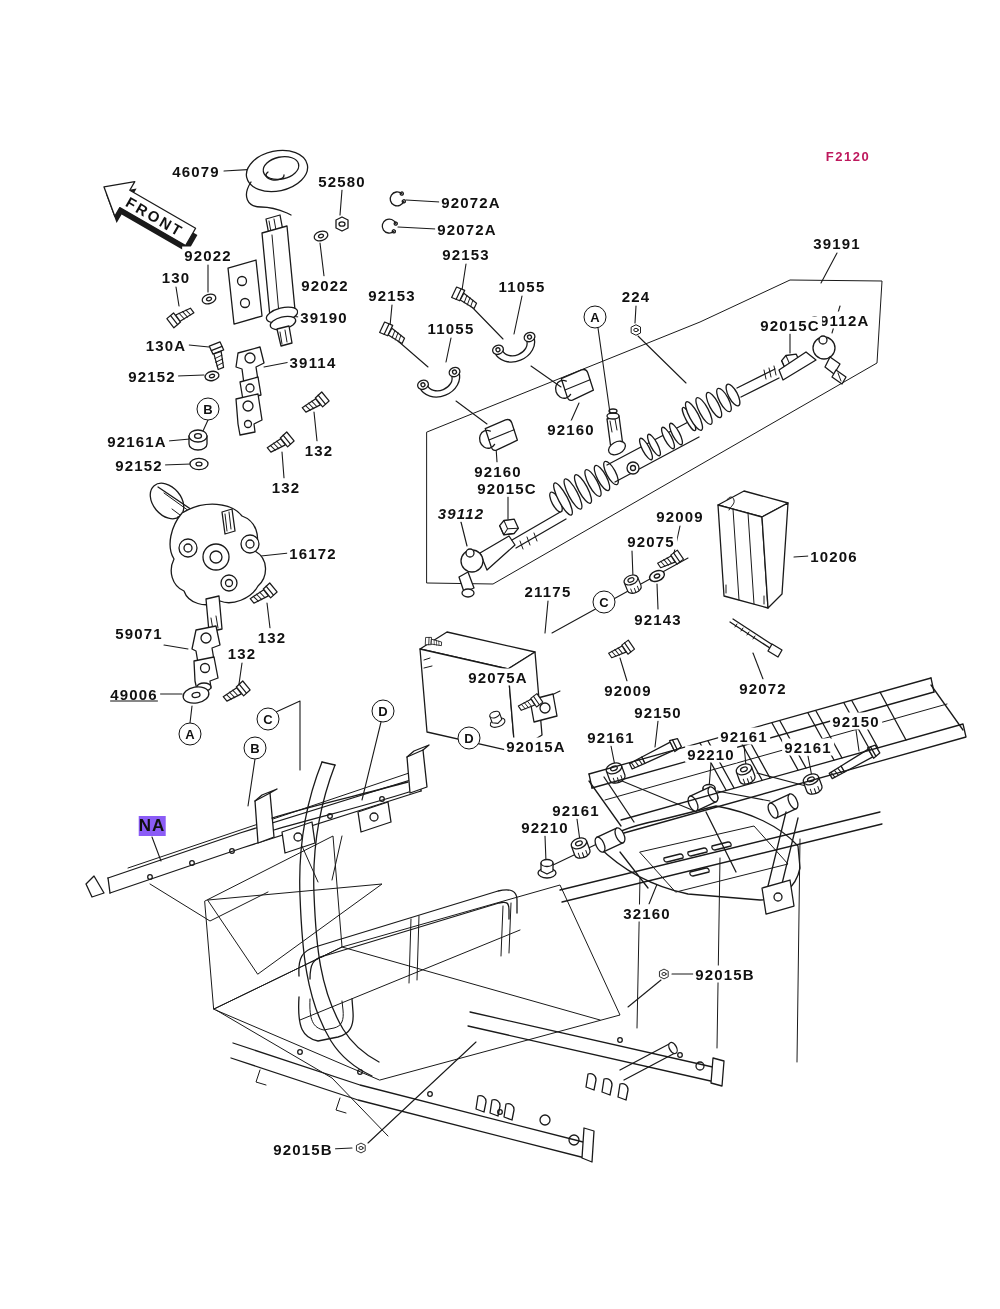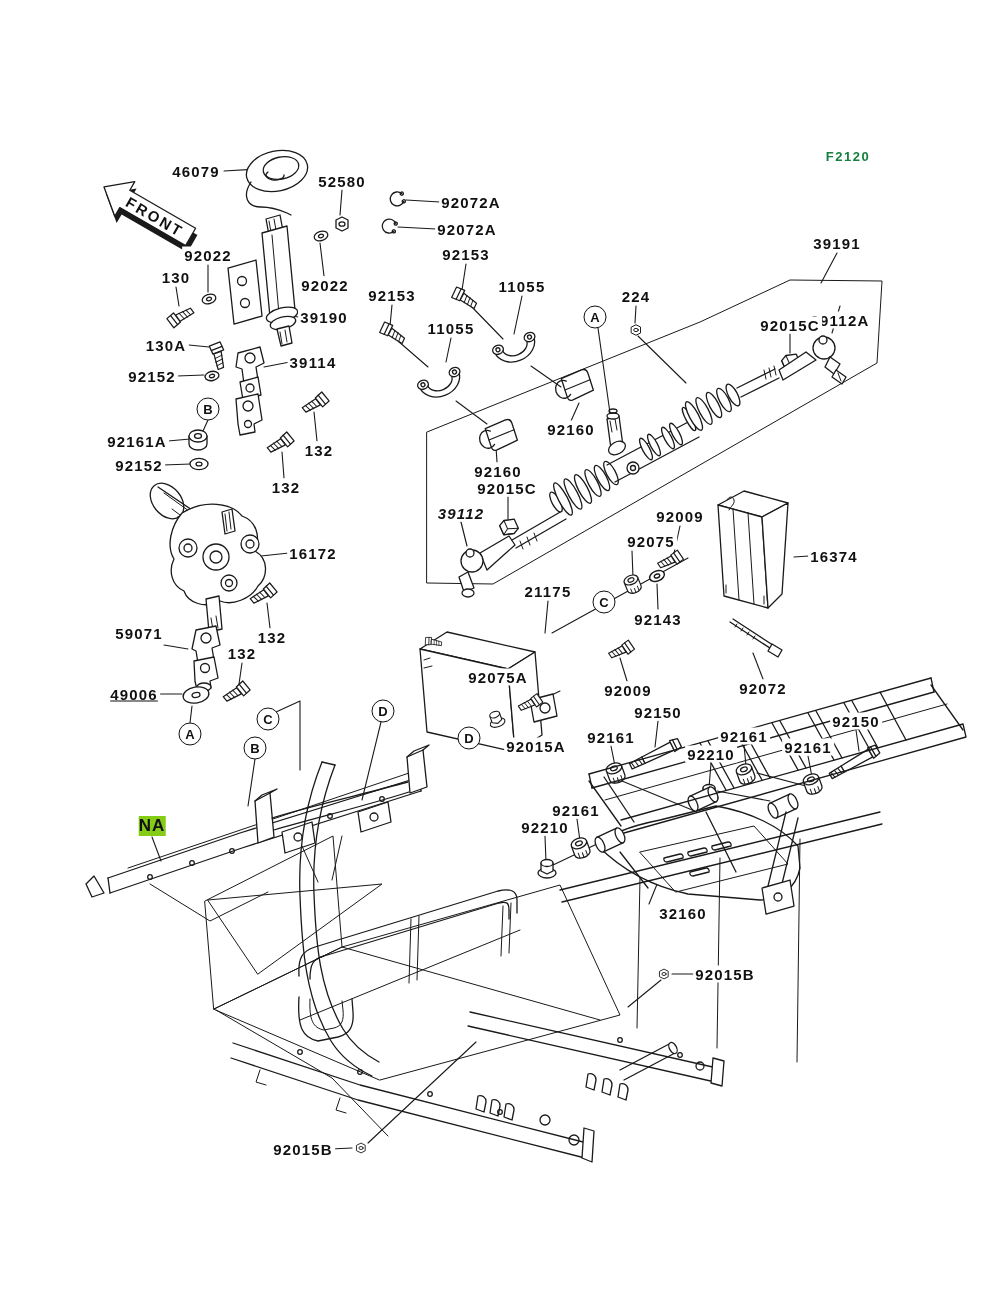--- a/index.html
+++ b/index.html
@@ -11,23 +11,23 @@
   .art .dk{fill:#1a1a1a;stroke:none;}
   .art .thin{stroke-width:1;}
   .art .ldr{stroke-width:1.1;}
   .front-text{font:700 15px "Liberation Sans",sans-serif;letter-spacing:2.5px;fill:#111;stroke:none;}
   .part-label{position:absolute;transform:translate(-50%,-50%);font:700 15px "Liberation Sans",sans-serif;
               letter-spacing:1.2px;color:#111;background:#fff;padding:0 2px;white-space:nowrap;z-index:3;}
   .ref-circle{position:absolute;transform:translate(-50%,-50%);width:21px;height:21px;border:1.8px solid #111;
               border-radius:50%;background:#fff;font:700 13px "Liberation Sans",sans-serif;display:flex;
               align-items:center;justify-content:center;color:#111;z-index:3;}
   .fig-code{position:absolute;transform:translate(-50%,-50%);font:600 13px "Liberation Sans",sans-serif;
-            letter-spacing:1.5px;color:#15803d;z-index:3;}
+            letter-spacing:1.5px;color:#be185d;z-index:3;}
   .na-label{position:absolute;transform:translate(-50%,-50%);font:700 17px "Liberation Sans",sans-serif;
-            letter-spacing:1px;color:#111;background:#84cc16;z-index:3;}
+            letter-spacing:1px;color:#111;background:#8b5cf6;z-index:3;}
 </style>
 </head>
 <body>
 
 <div class="stage">
 
 <svg class="art" width="1000" height="1309" viewBox="0 0 1000 1309" xmlns="http://www.w3.org/2000/svg">
   <defs>
     <g id="bolt">
       <path class="f" d="M-13,-5 L-4,-7 L-2,5 L-11,7 Z"></path>
@@ -489,40 +489,40 @@
       <div class="part-label" style="left: 137px; top: 441px;">92161A</div>
       <div class="part-label" style="left: 319px; top: 450px;">132</div>
       <div class="part-label" style="left: 139px; top: 465px;">92152</div>
       <div class="part-label" style="left: 498px; top: 471px;">92160</div>
       <div class="part-label" style="left: 507px; top: 488px;">92015C</div>
       <div class="part-label" style="left: 286px; top: 487px;">132</div>
       <div class="part-label" style="left: 461px; top: 513px; font-style: italic;">39112</div>
       <div class="part-label" style="left: 680px; top: 516px;">92009</div>
       <div class="part-label" style="left: 631px; top: 541px; margin-left: 20px;">92075</div>
       <div class="part-label" style="left: 313px; top: 553px;">16172</div>
-      <div class="part-label" style="left: 834px; top: 556px;">16374</div>
+      <div class="part-label" style="left: 834px; top: 556px;">10206</div>
       <div class="part-label" style="left: 548px; top: 591px;">21175</div>
       <div class="part-label" style="left: 658px; top: 619px; text-align: center;">92143</div>
       <div class="part-label" style="left: 272px; top: 637px;">132</div>
       <div class="part-label" style="left: 139px; top: 633px;">59071</div>
       <div class="part-label" style="left: 242px; top: 653px;">132</div>
       <div class="part-label" style="left: 498px; top: 677px;">92075A</div>
       <div class="part-label" style="left: 763px; top: 688px;">92072</div>
       <div class="part-label" style="left: 628px; top: 690px;">92009</div>
       <div class="part-label" style="left: 134px; top: 694px; text-decoration: underline;">49006</div>
       <div class="part-label" style="left: 658px; top: 712px;">92150</div>
       <div class="part-label" style="left: 856px; top: 721px;">92150</div>
       <div class="part-label" style="left: 611px; top: 737px;">92161</div>
       <div class="part-label" style="left: 744px; top: 736px;">92161</div>
       <div class="part-label" style="left: 536px; top: 746px;">92015A</div>
       <div class="part-label" style="left: 808px; top: 747px;">92161</div>
       <div class="part-label" style="left: 711px; top: 754px;">92210</div>
       <div class="part-label" style="left: 576px; top: 810px;">92161</div>
       <div class="part-label" style="left: 545px; top: 827px;">92210</div>
-      <div class="part-label" style="left: 647px; top: 913px; margin-left: 36px;">32160</div>
+      <div class="part-label" style="left: 647px; top: 913px;">32160</div>
       <div class="part-label" style="left: 725px; top: 974px;">92015B</div>
       <div class="part-label" style="left: 303px; top: 1149px;">92015B</div>
       <div class="ref-circle" style="left: 595px; top: 317px;">A</div>
       <div class="ref-circle" style="left: 208px; top: 409px;">B</div>
       <div class="ref-circle" style="left: 604px; top: 602px;">C</div>
       <div class="ref-circle" style="left: 268px; top: 719px;">C</div>
       <div class="ref-circle" style="left: 383px; top: 711px;">D</div>
       <div class="ref-circle" style="left: 190px; top: 734px;">A</div>
       <div class="ref-circle" style="left: 469px; top: 738px;">D</div>
       <div class="ref-circle" style="left: 255px; top: 748px;">B</div>

